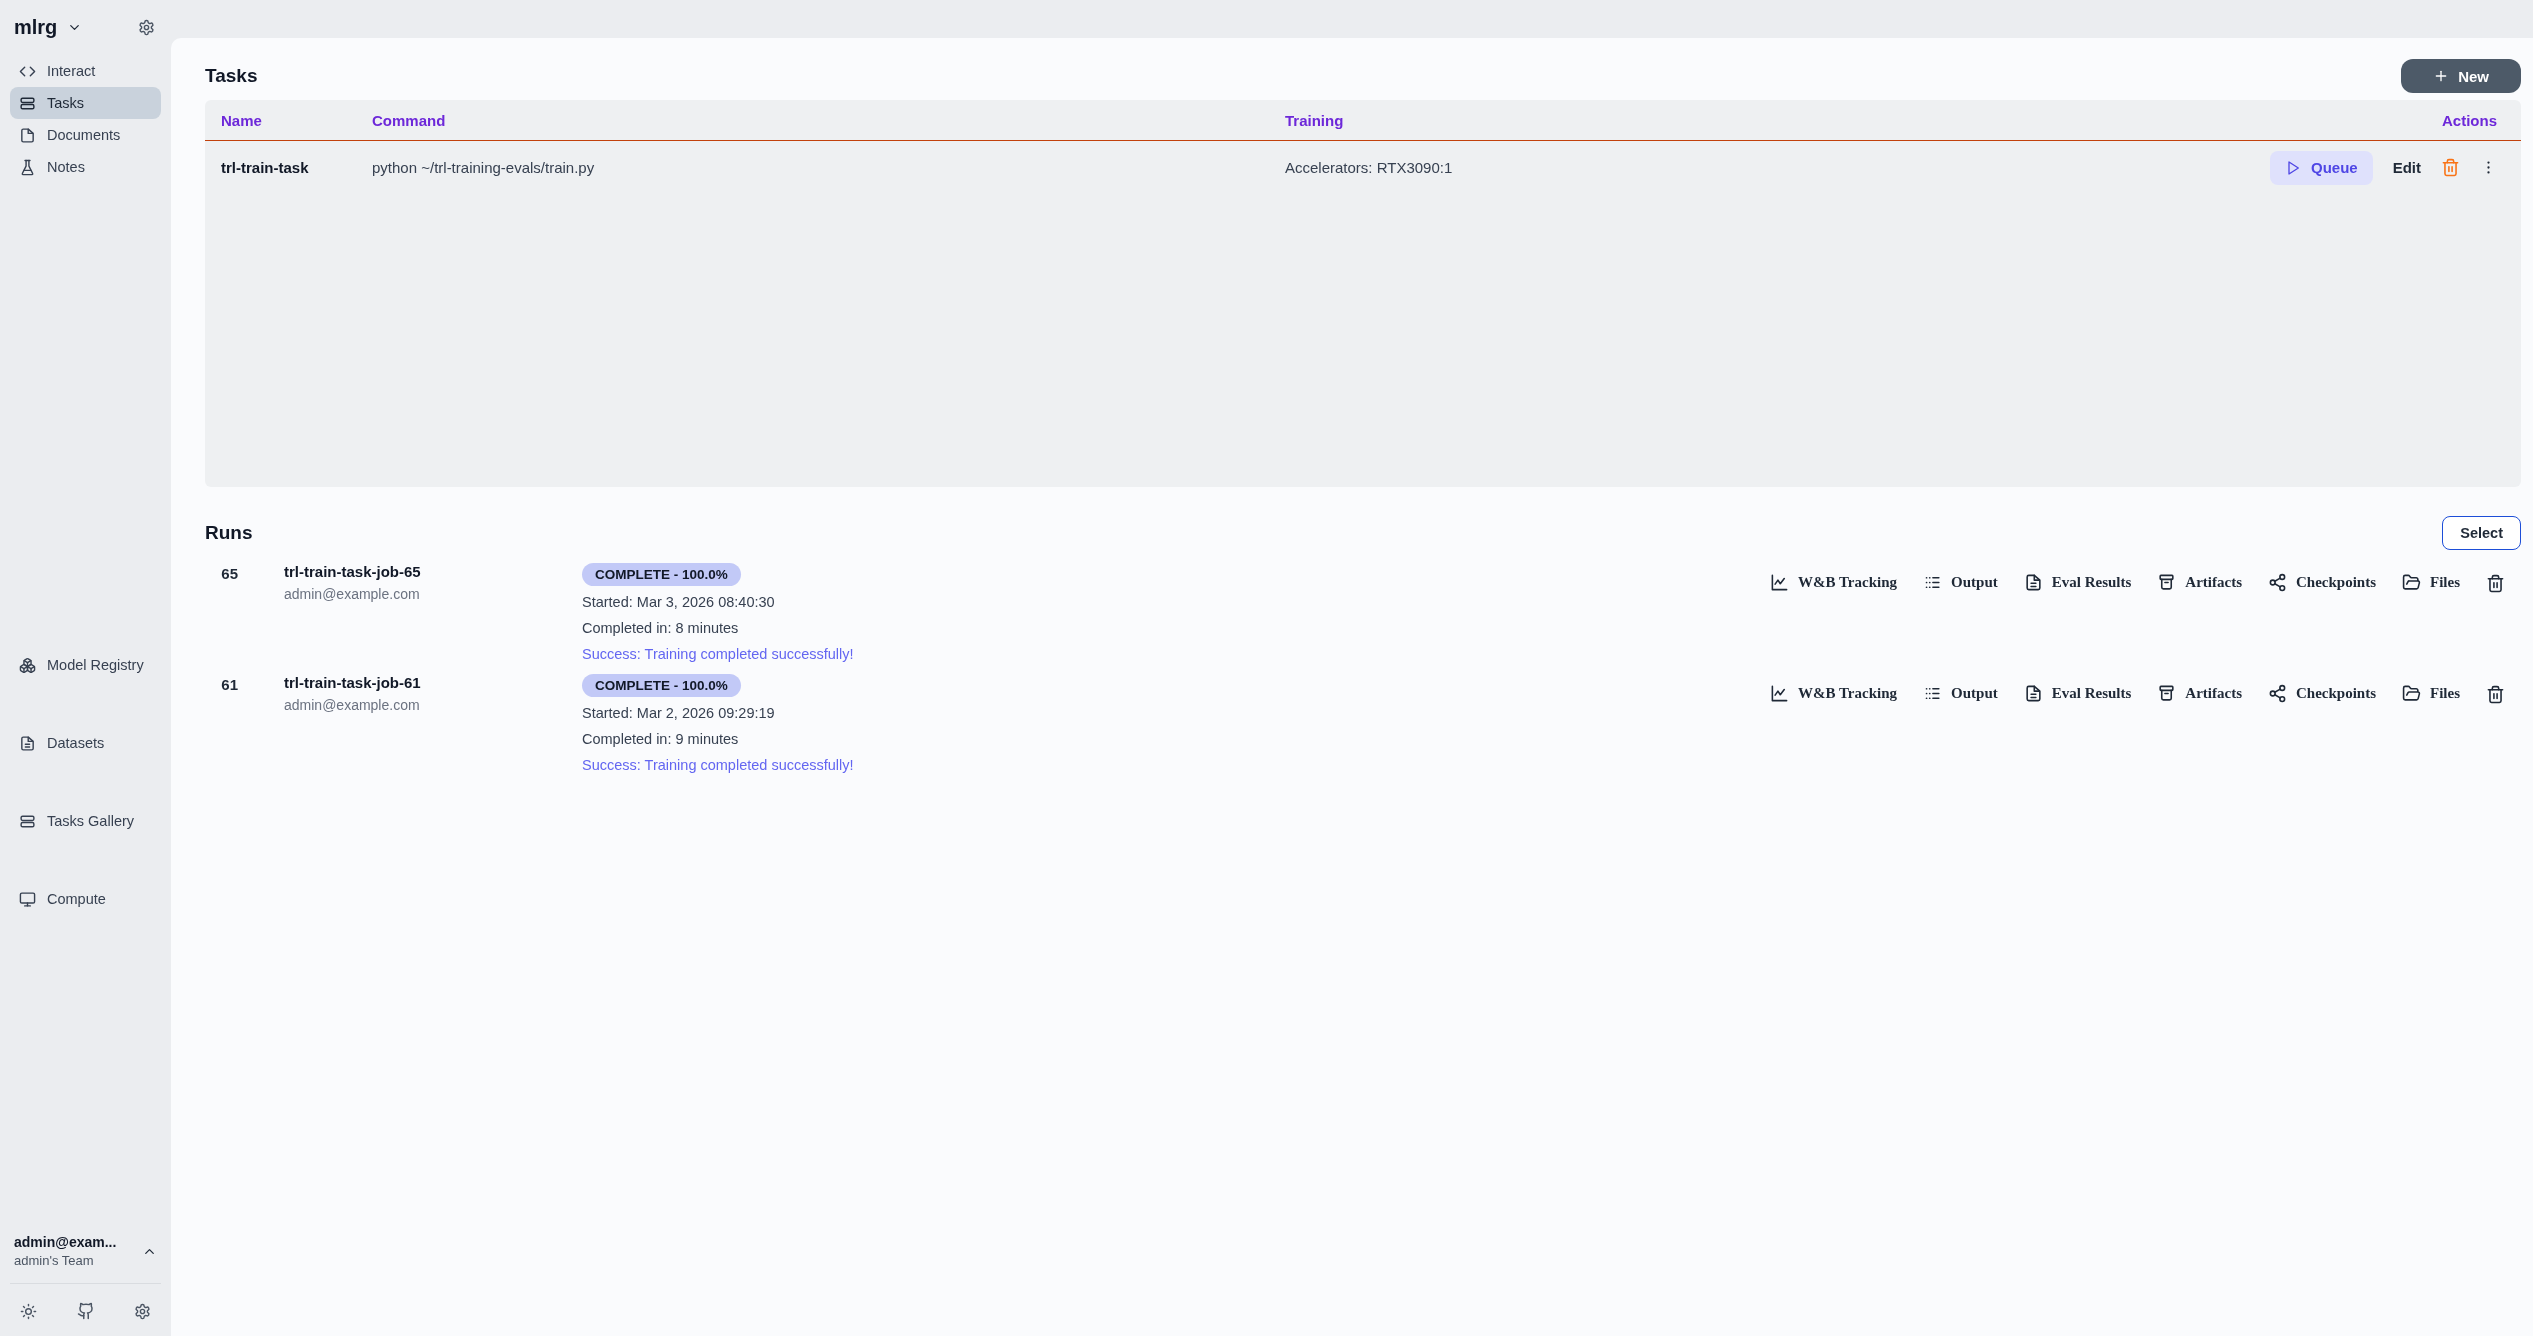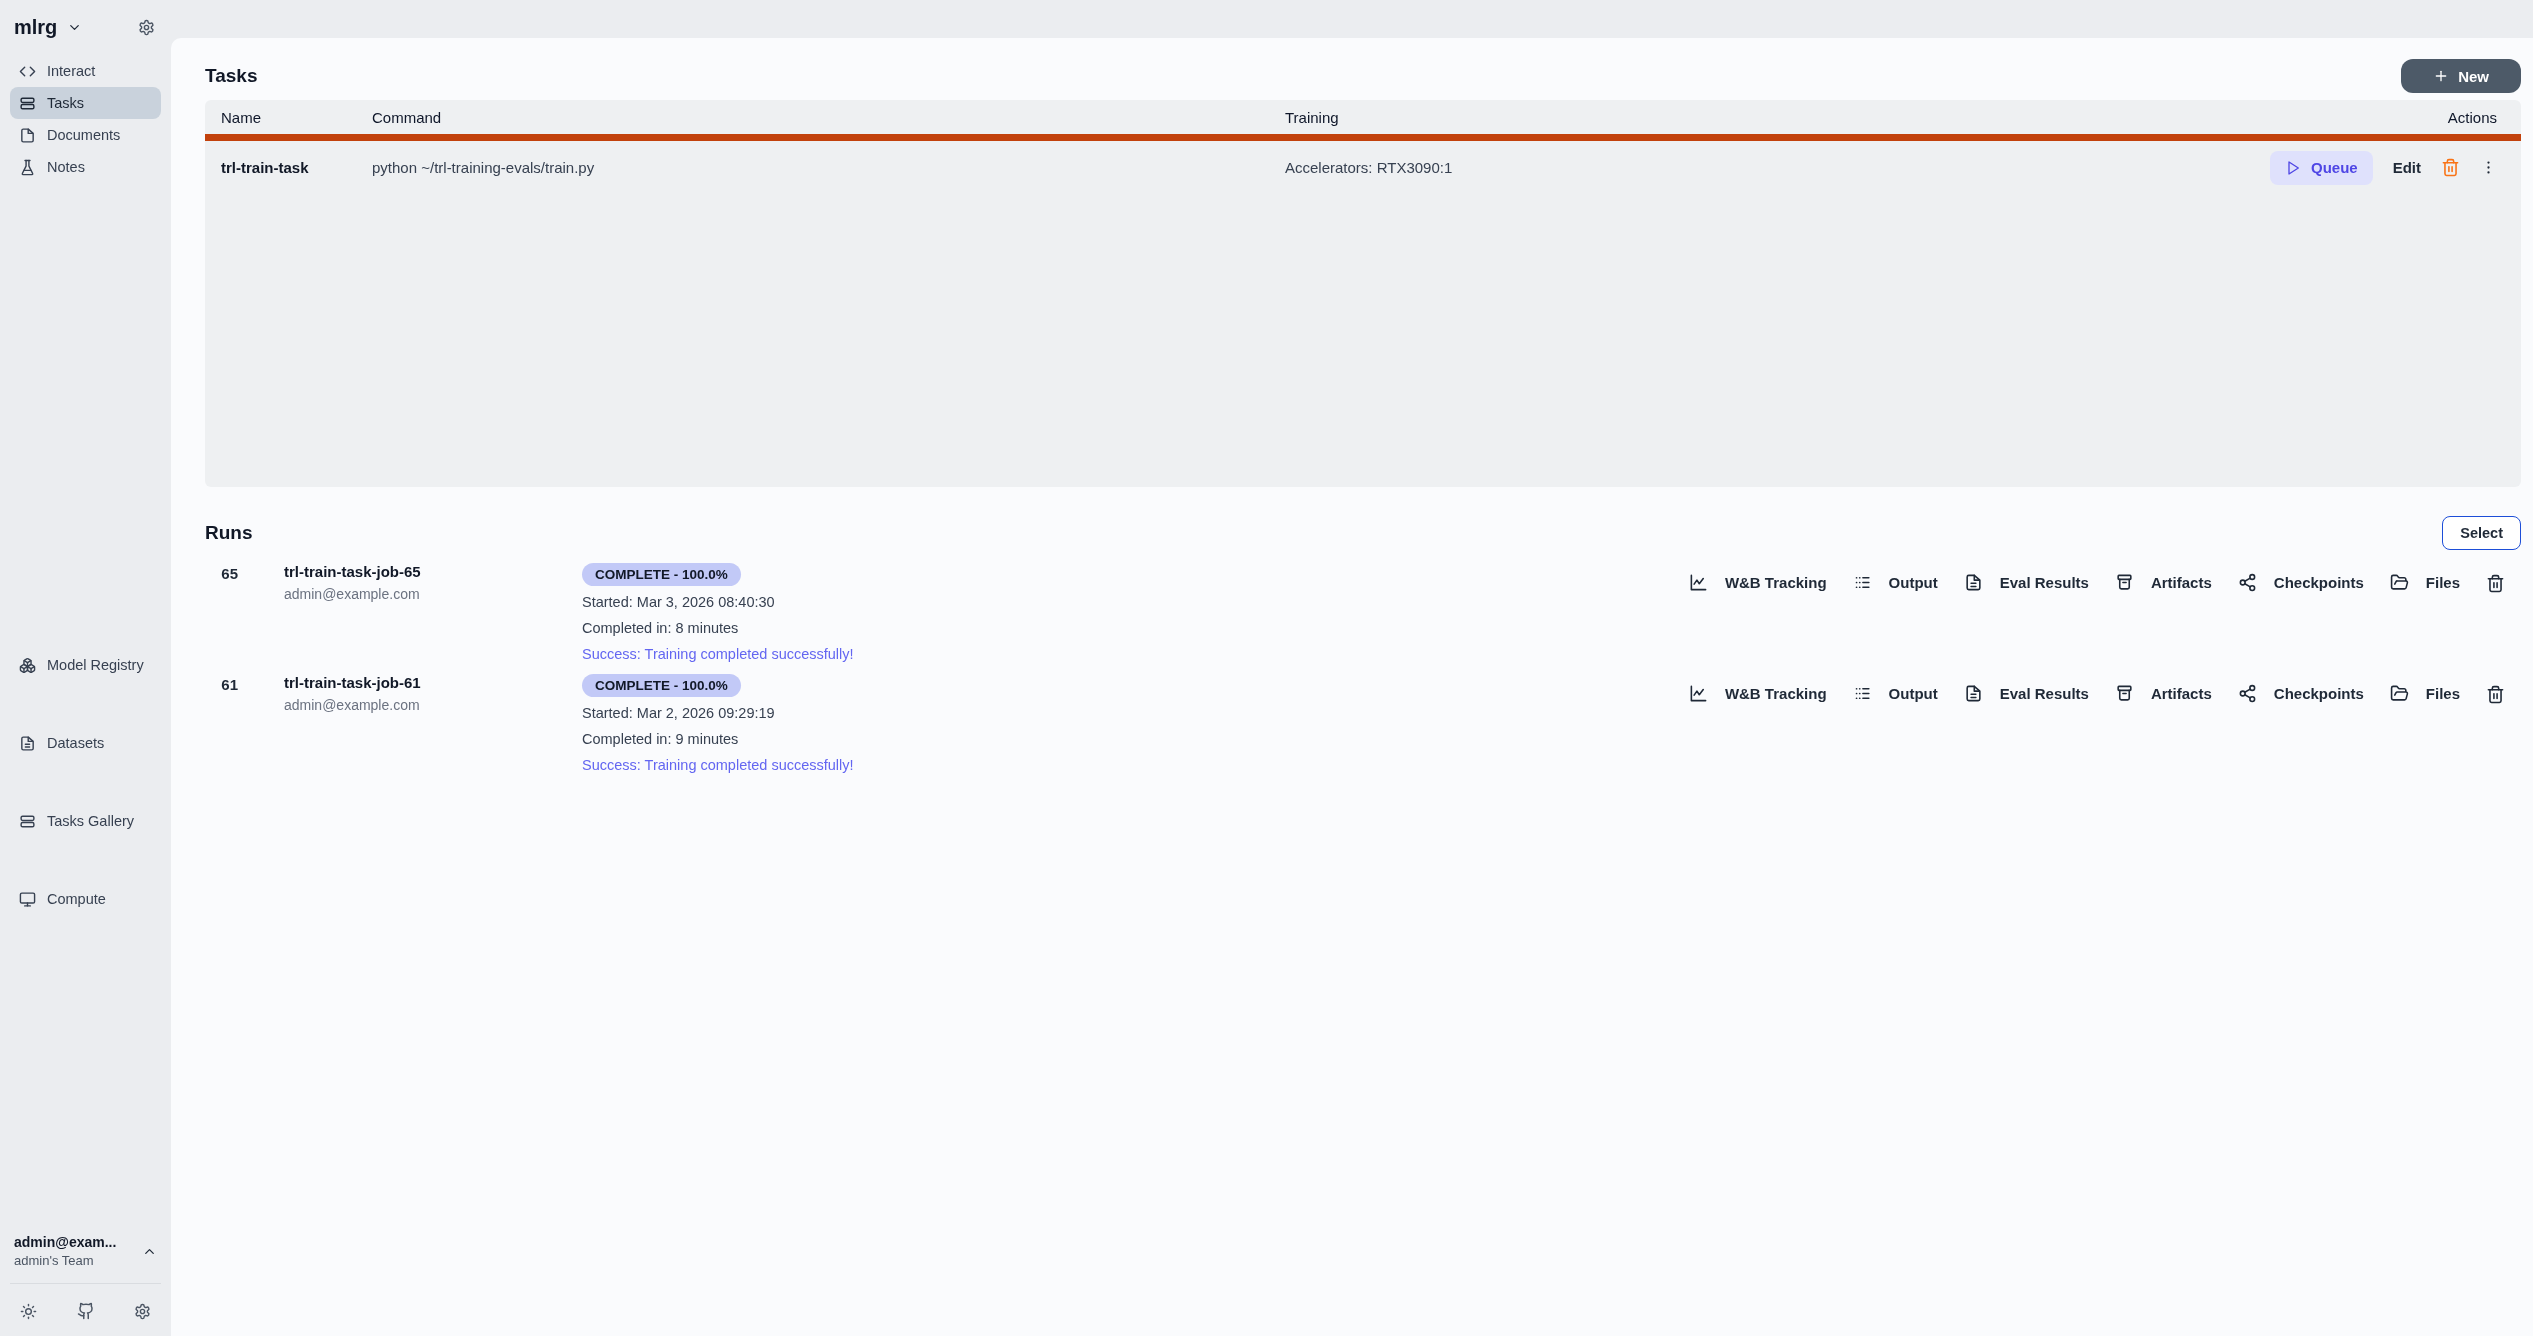--- a/index.html
+++ b/index.html
@@ -44,21 +44,21 @@
 
   .btn-new { display:flex; align-items:center; gap:9px; background:#4d5a68; color:#ffffff; border:none;
              border-radius:12px; height:34px; padding:0 32px; font-size:15px; font-weight:600; cursor:pointer;
              font-family:inherit; }
   .btn-select { background:#ffffff; border:1px solid #1d4ed8; border-radius:8px; height:34px; padding:0 17px;
                 font-size:14.5px; font-weight:600; color:#1f2937; cursor:pointer; font-family:inherit; }
 
   
   .panel { margin-top:4px; background:#eef0f2; border-radius:6px; height:387px; overflow:hidden; }
   .tgrid { display:grid; grid-template-columns:151px 913px 1fr max-content; align-items:center; padding:0 24px 0 16px; }
-  .thead { height:41px; font-weight:400; color:#0f172a; border-bottom:7px solid #c2410c; font-size:15px; }
+  .thead { height:41px; font-weight:700; color:#6d28d9; border-bottom:1px solid #c2410c; font-size:15px; }
   .thead .col-actions { justify-self:end; }
   .trow { height:53px; font-size:15px; }
   .cell-name { font-weight:700; color:#111827; }
   .cell-cmd, .cell-res { color:#374151; }
   .row-actions { justify-self:end; display:flex; align-items:center; gap:20px; }
   .btn-queue { display:flex; align-items:center; gap:10px; background:#dfe1fc; color:#4f46e5; border:none;
                border-radius:8px; height:34px; padding:0 15px; font-size:15px; font-weight:600; cursor:pointer;
                font-family:inherit; }
   .btn-edit { background:none; border:none; font-size:15px; font-weight:600; color:#1f2937; cursor:pointer; font-family:inherit; }
   .btn-trash-orange { background:none; border:none; color:#f97316; cursor:pointer; display:flex; align-items:center; }
@@ -68,22 +68,22 @@
   .run-row { display:grid; grid-template-columns:33px 344px 1fr max-content; margin-top:10px; padding-right:16px; }
   .run-num { font-weight:600; color:#1f2937; text-align:right; padding-top:2px; font-size:15px; }
   .run-id-col { padding-left:46px; }
   .run-name { font-weight:700; color:#111827; font-size:15px; }
   .run-owner { color:#6b7280; font-size:14px; margin-top:6px; }
   .badge { display:inline-block; background:#c2c9f7; color:#111827; font-size:13.5px; font-weight:600;
            border-radius:999px; padding:4px 13px; }
   .run-line { font-size:14.5px; color:#374151; margin-top:7px; line-height:19px; }
   .run-success { color:#6366f1; }
   .run-actions { display:flex; align-items:flex-start; gap:26px; padding-top:10px; color:#1f2937; }
-  .run-act { display:flex; align-items:center; gap:17px; background:none; border:none; color:#1f2937;
-             font-size:15px; font-weight:600; cursor:pointer; font-family:Liberation Sans, sans-serif; }
+  .run-act { display:flex; align-items:center; gap:9px; background:none; border:none; color:#1f2937;
+             font-size:15px; font-weight:600; cursor:pointer; font-family:Liberation Serif, serif; }
   .run-trash { background:none; border:none; color:#1f2937; cursor:pointer; display:flex; align-items:center; padding-top:1px; }
 </style>
 </head>
 <body>
 
 <svg width="0" height="0" style="position:absolute" aria-hidden="true">
   <defs>
     <symbol id="i-chevron-down" viewBox="0 0 24 24">
         <polyline points="6 9 12 15 18 9"></polyline>
       </symbol>

